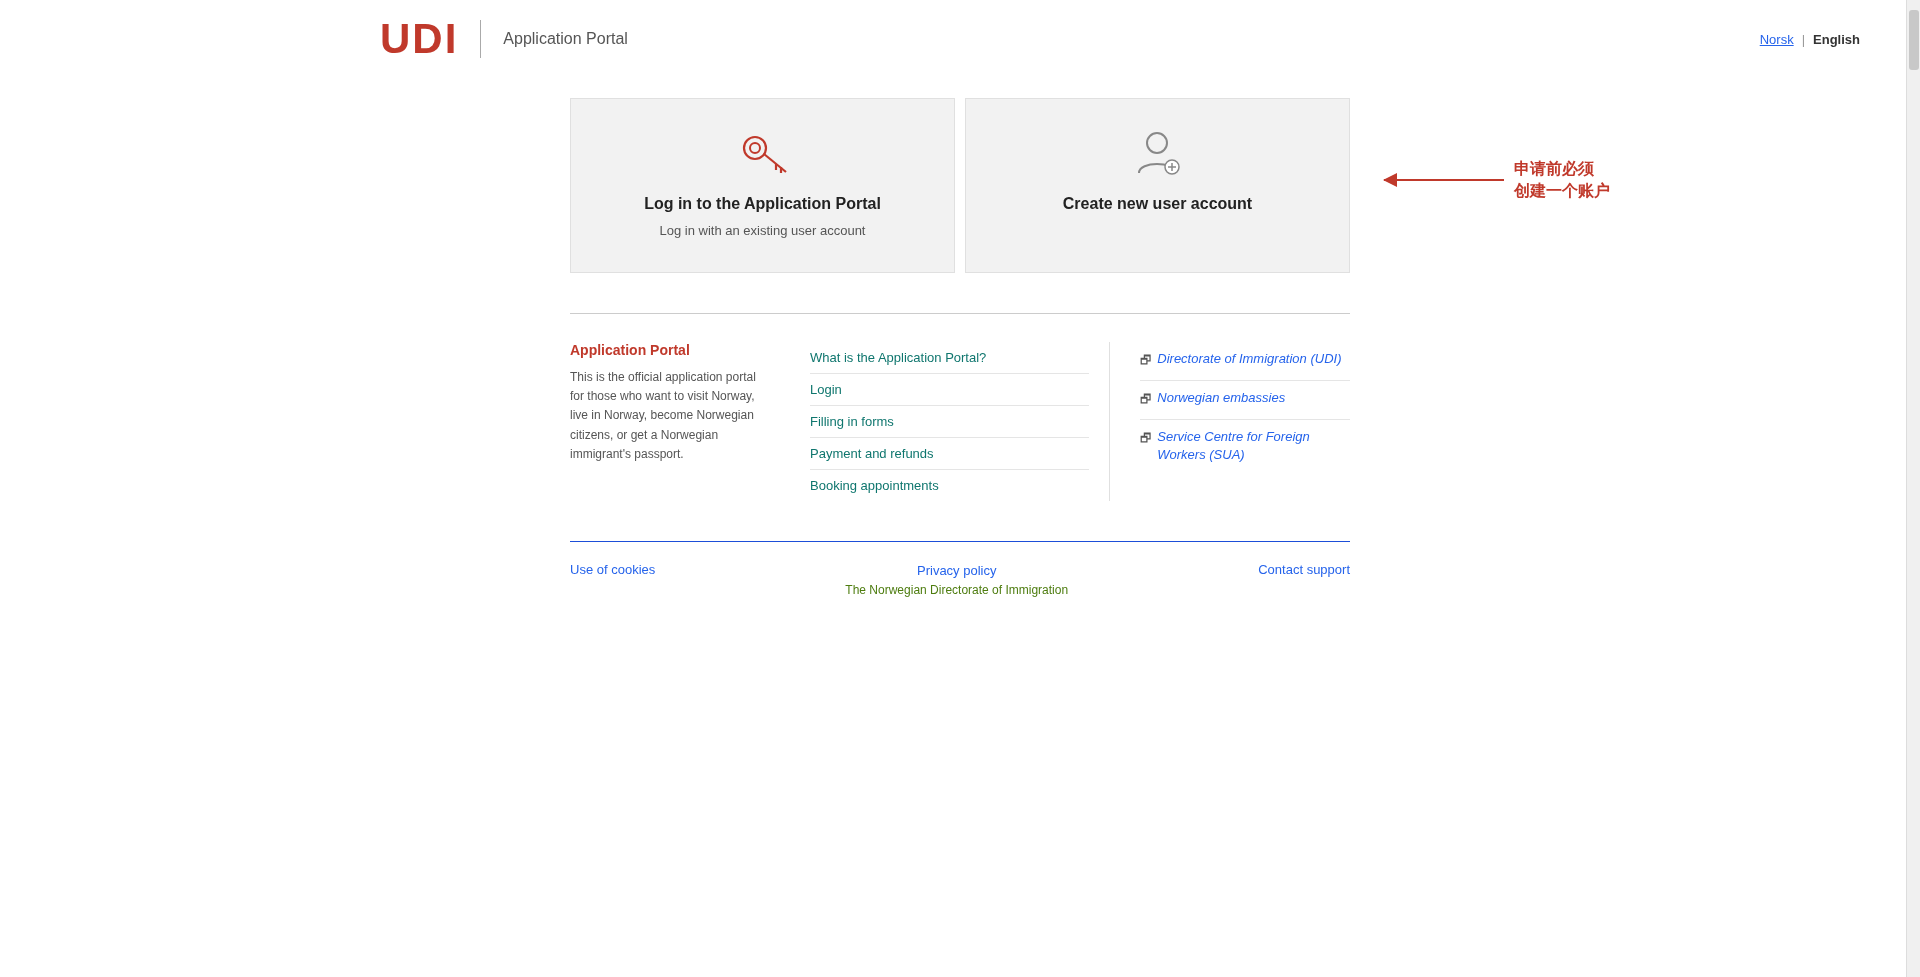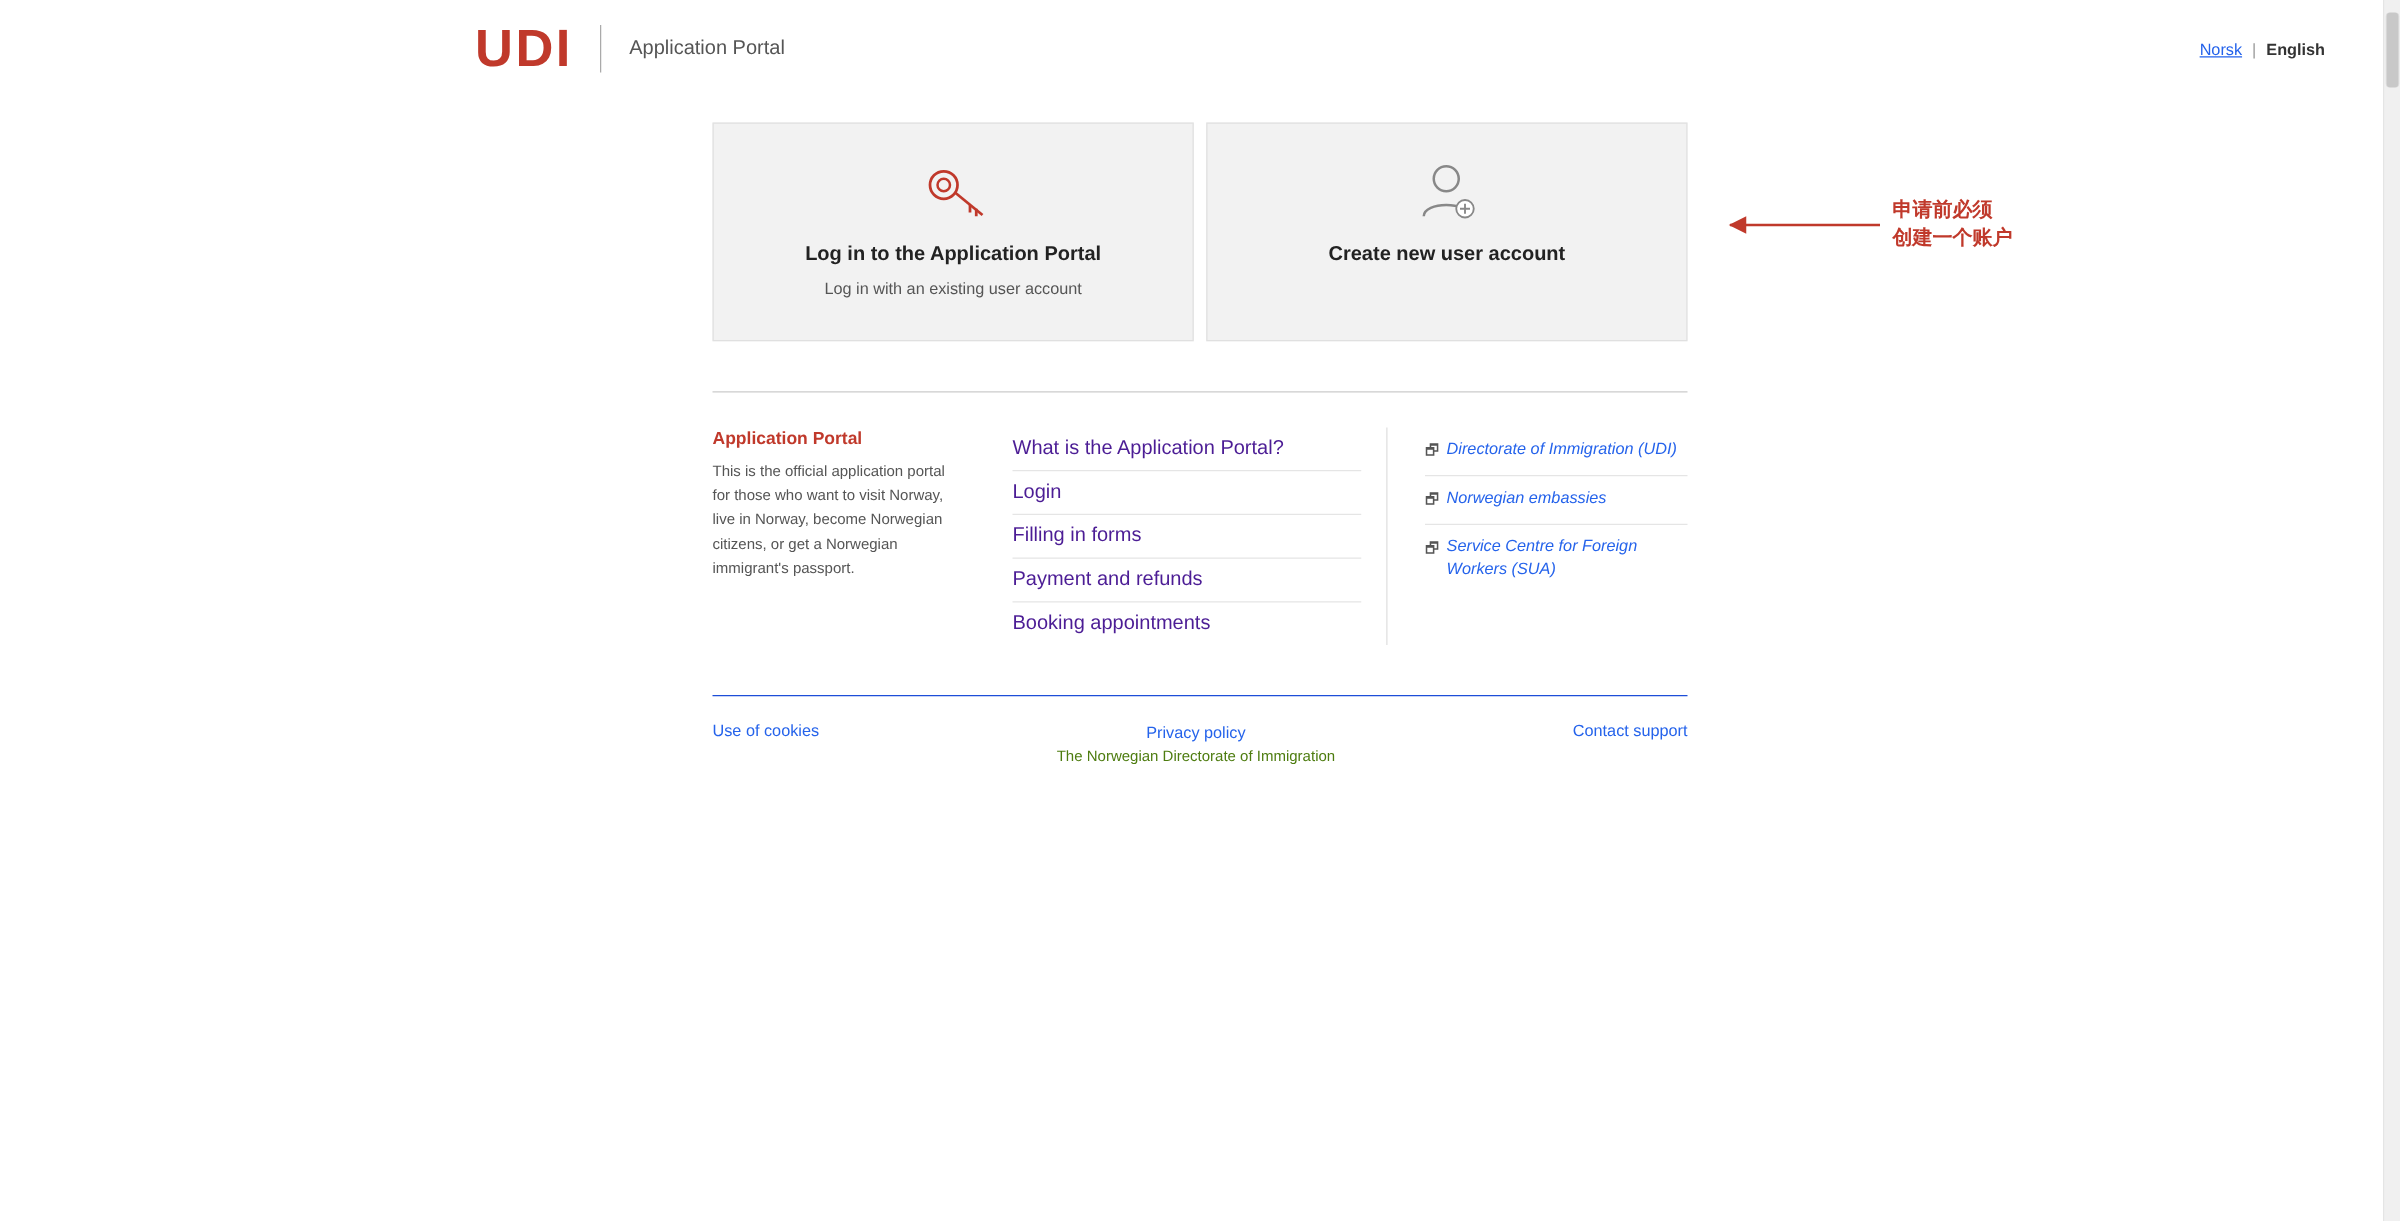--- a/index.html
+++ b/index.html
@@ -193,23 +193,23 @@
       font-size: 14px;
       margin-bottom: 10px;
     }
     .footer-desc {
       font-size: 12px;
       color: #555;
       line-height: 1.6;
     }
     .footer-link {
       display: block;
-      color: #4c1d95;
+      color: #0f766e;
       text-decoration: none;
-      font-size: 16px;
+      font-size: 13px;
       padding: 8px 0;
       border-bottom: 1px solid #e5e5e5;
       cursor: pointer;
     }
     .footer-link:last-child {
       border-bottom: none;
     }
     .ext-link-row {
       display: flex;
       align-items: flex-start;

